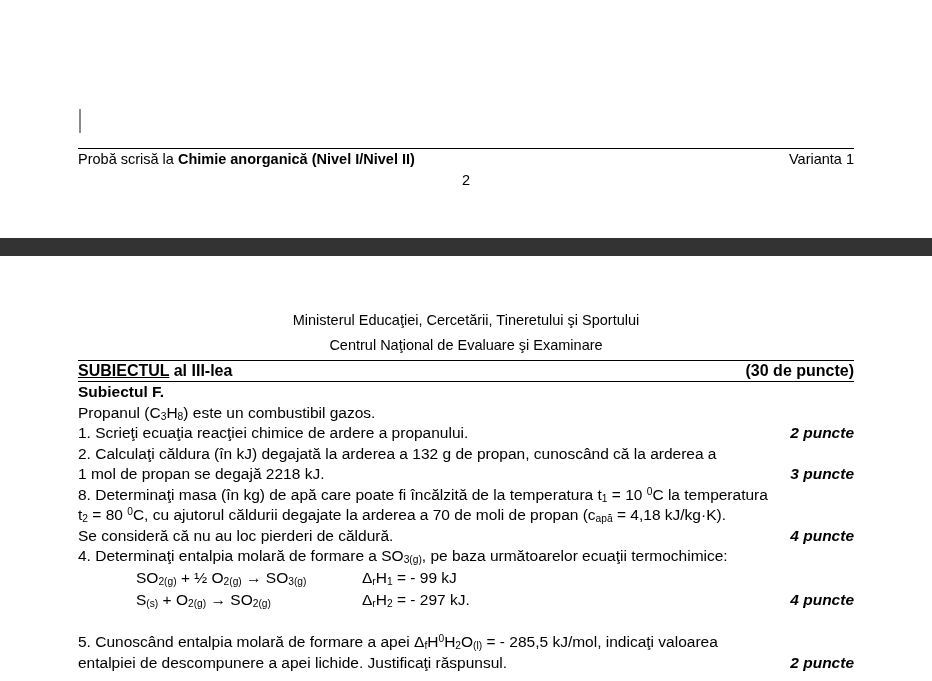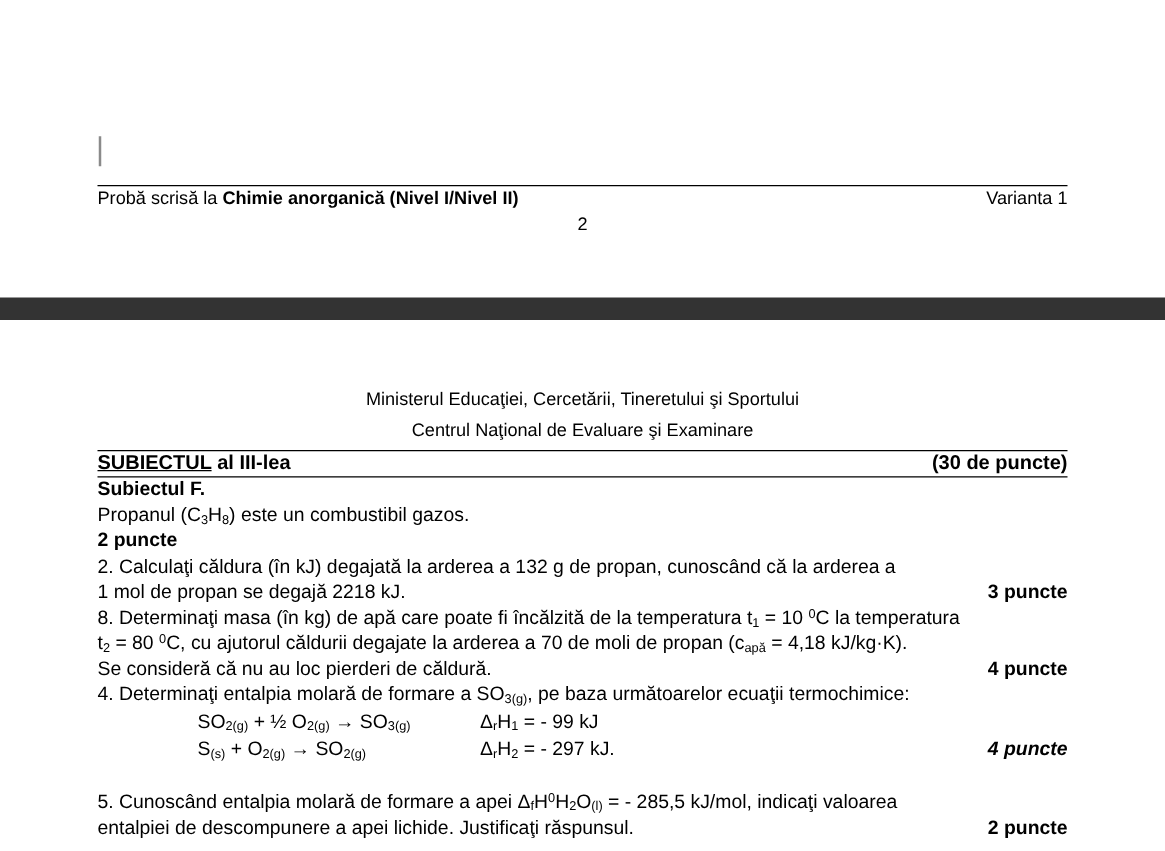--- a/index.html
+++ b/index.html
@@ -22,21 +22,21 @@
     width: 932px;
   }
   .bodytext {
     font-size: 15.5px;
     line-height: 20.5px;
     color: #000;
     white-space: pre-wrap;
   }
   .bold { font-weight: bold; }
   .ital { font-style: italic; }
-  .bi   { font-weight: bold; }
+  .bi   { font-weight: bold; font-style: italic; }
 
   sub {
     font-size: 0.66em;
     vertical-align: -0.22em;
     line-height: 0;
   }
   sup {
     font-size: 0.66em;
     vertical-align: 0.45em;
     line-height: 0;
@@ -162,21 +162,21 @@
     line-height: 20.5px;
   }
   .row-with-pts .txt { white-space: nowrap; }
   .indent-eq {
     padding-left: 58px;
     font-size: 15.5px;
     line-height: 22px;
     display: flex;
     align-items: baseline;
   }
-  .eq-lhs { width: 226px; white-space: nowrap; margin-left: 22px; }
+  .eq-lhs { width: 226px; white-space: nowrap; }
   .eq-rhs { white-space: nowrap; }
   .eq-pts {
     margin-left: auto;
     font-weight: bold;
     font-style: italic;
   }
   .spacer { height: 21px; }
   .just-block {
     font-size: 15.5px;
     line-height: 21px;
@@ -221,20 +221,21 @@
     <div class="right">(30 de puncte)</div>
   </div>
 
   <div class="content">
 
     <div class="line bold">Subiectul F.</div>
 
     <div class="line"><span>Propanul (C</span><sub>3</sub><span>H</span><sub>8</sub><span>) este un combustibil gazos.</span></div>
 
     <div class="row-with-pts">
+      <span class="txt">1. Scrieţi ecuaţia reacţiei chimice de ardere a propanului.</span>
       <span class="bi">2 puncte</span>
     </div>
 
     <div class="line">2. Calculaţi căldura (în kJ) degajată la arderea a 132 g de propan, cunoscând că la arderea a</div>
     <div class="row-with-pts">
       <span class="txt">1 mol de propan se degajă 2218 kJ.</span>
       <span class="bi">3 puncte</span>
     </div>
 
     <div class="line"><span>8. Determinaţi masa (în kg) de apă care poate fi încălzită de la temperatura t</span><sub>1</sub><span> = 10 </span><sup>0</sup><span>C la temperatura</span></div>

